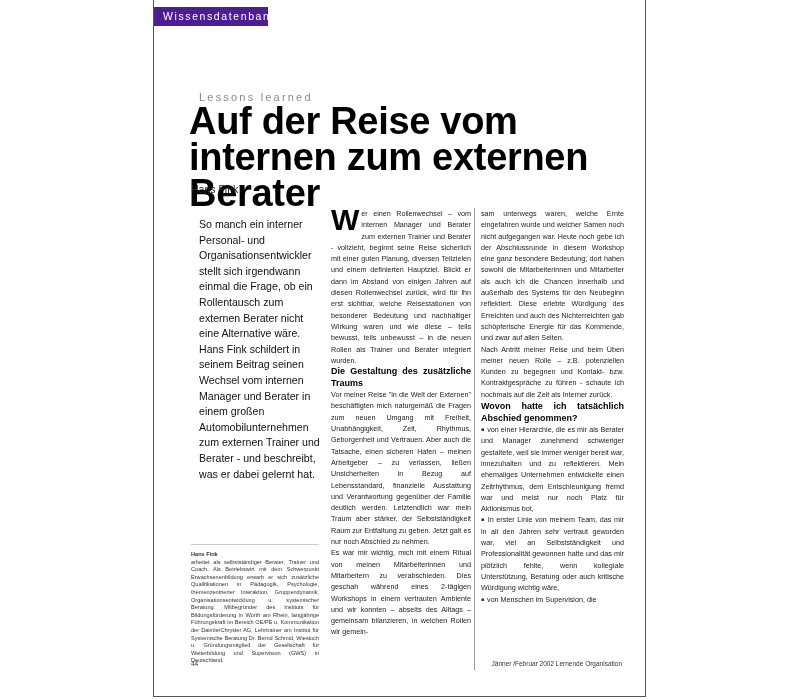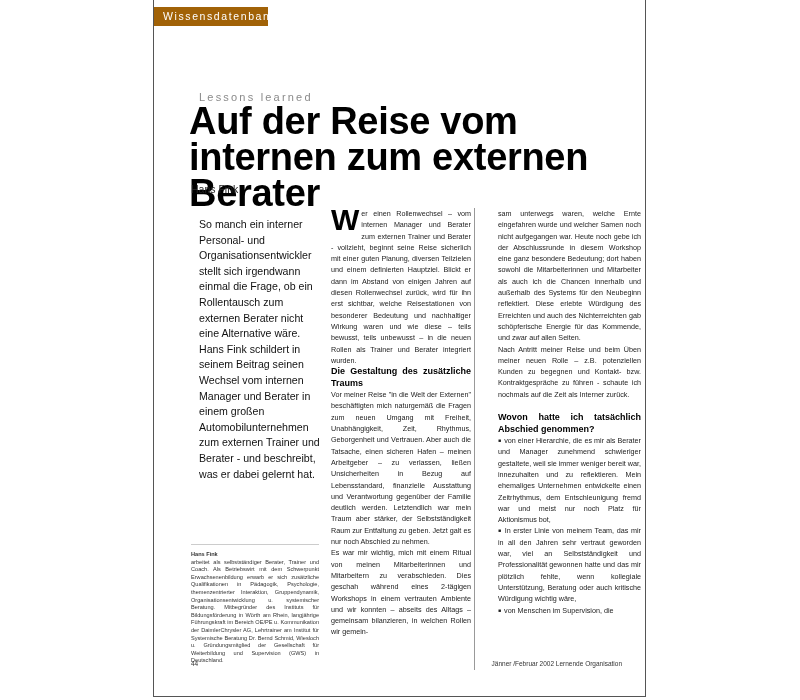--- a/index.html
+++ b/index.html
@@ -1,40 +1,40 @@
 <!DOCTYPE html>
 <html><head>
   <meta charset="utf-8">
   <style>
     html, body { margin: 0; padding: 0; background: #ffffff; }
     body { width: 800px; height: 700px; position: relative; overflow: hidden;
            font-family: "Liberation Sans", sans-serif; color: #1a1a1a; }
     .page { position: absolute; left: 153px; top: -2px; width: 493px; height: 699px;
             border: 1px solid #555; border-top: 1px solid #888; background: #fff; box-sizing: border-box; }
     .section-bar { position: absolute; left: 0; top: 8px; width: 114px; height: 19px;
-                   background: #a16207; color: #fff; font-size: 10.5px; letter-spacing: 1.6px;
+                   background: #4c1d95; color: #fff; font-size: 10.5px; letter-spacing: 1.6px;
                    line-height: 19px; padding-left: 9px; box-sizing: border-box; }
     .kicker { position: absolute; left: 37px; top: 92px; font-size: 11px; color: #8a8a8a; letter-spacing: 2.2px; margin-left: 8px; }
     .title { position: absolute; left: 35px; top: 104px; width: 440px; margin: 0;
              font-size: 38px; font-weight: bold; line-height: 36px; color: #000; letter-spacing: -0.3px; }
     .author { position: absolute; left: 37px; top: 184px; font-size: 10.5px; color: #222; }
     .lead { position: absolute; left: 37px; top: 210px; width: 122px; margin: 8px;
             font-size: 10.6px; line-height: 15.6px; color: #111; }
     .bio-rule { position: absolute; left: 37px; top: 545px; width: 128px; height: 0;
                 border-top: 1px solid #ccc; }
     .bio { position: absolute; left: 37px; top: 552px; width: 128px; font-size: 5.6px; line-height: 7.6px; color: #333; text-align: justify; }
     .bio-name { font-weight: bold; display: block; }
     .col { position: absolute; top: 209px; width: 140px; font-size: 7.2px; line-height: 11.3px; color: #222; text-align: justify; }
     .col-mid { left: 177px; }
-    .col-right { left: 344px; width: 143px; }
+    .col-right { left: 327px; width: 143px; }
     .divider { position: absolute; left: 320px; top: 209px; width: 0; height: 462px; border-left: 1px solid #999; }
     .col p { margin: 0; }
     .dropcap { float: left; font-size: 30px; line-height: 22px; font-weight: bold; margin: 1px 2px 0 0; color: #000; }
     .subhead { font-weight: bold; font-size: 9px; line-height: 11.5px; color: #000; margin: 12px 0 0 0; }
-    .col-right .subhead { margin-top: 12px; }
+    .col-right .subhead { margin-top: 1px; }
     .bullet::before { content: "\25A0"; font-size: 5px; vertical-align: 1px; margin-right: 3px; }
     .folio { position: absolute; left: 37px; top: 661px; font-size: 6.5px; color: #333; }
     .issue { position: absolute; right: 23px; top: 661px; font-size: 6.5px; color: #333; }
   </style>
 </head>
 <body>
 
 <div class="page">
   <div class="section-bar">Wissensdatenbank</div>
 

